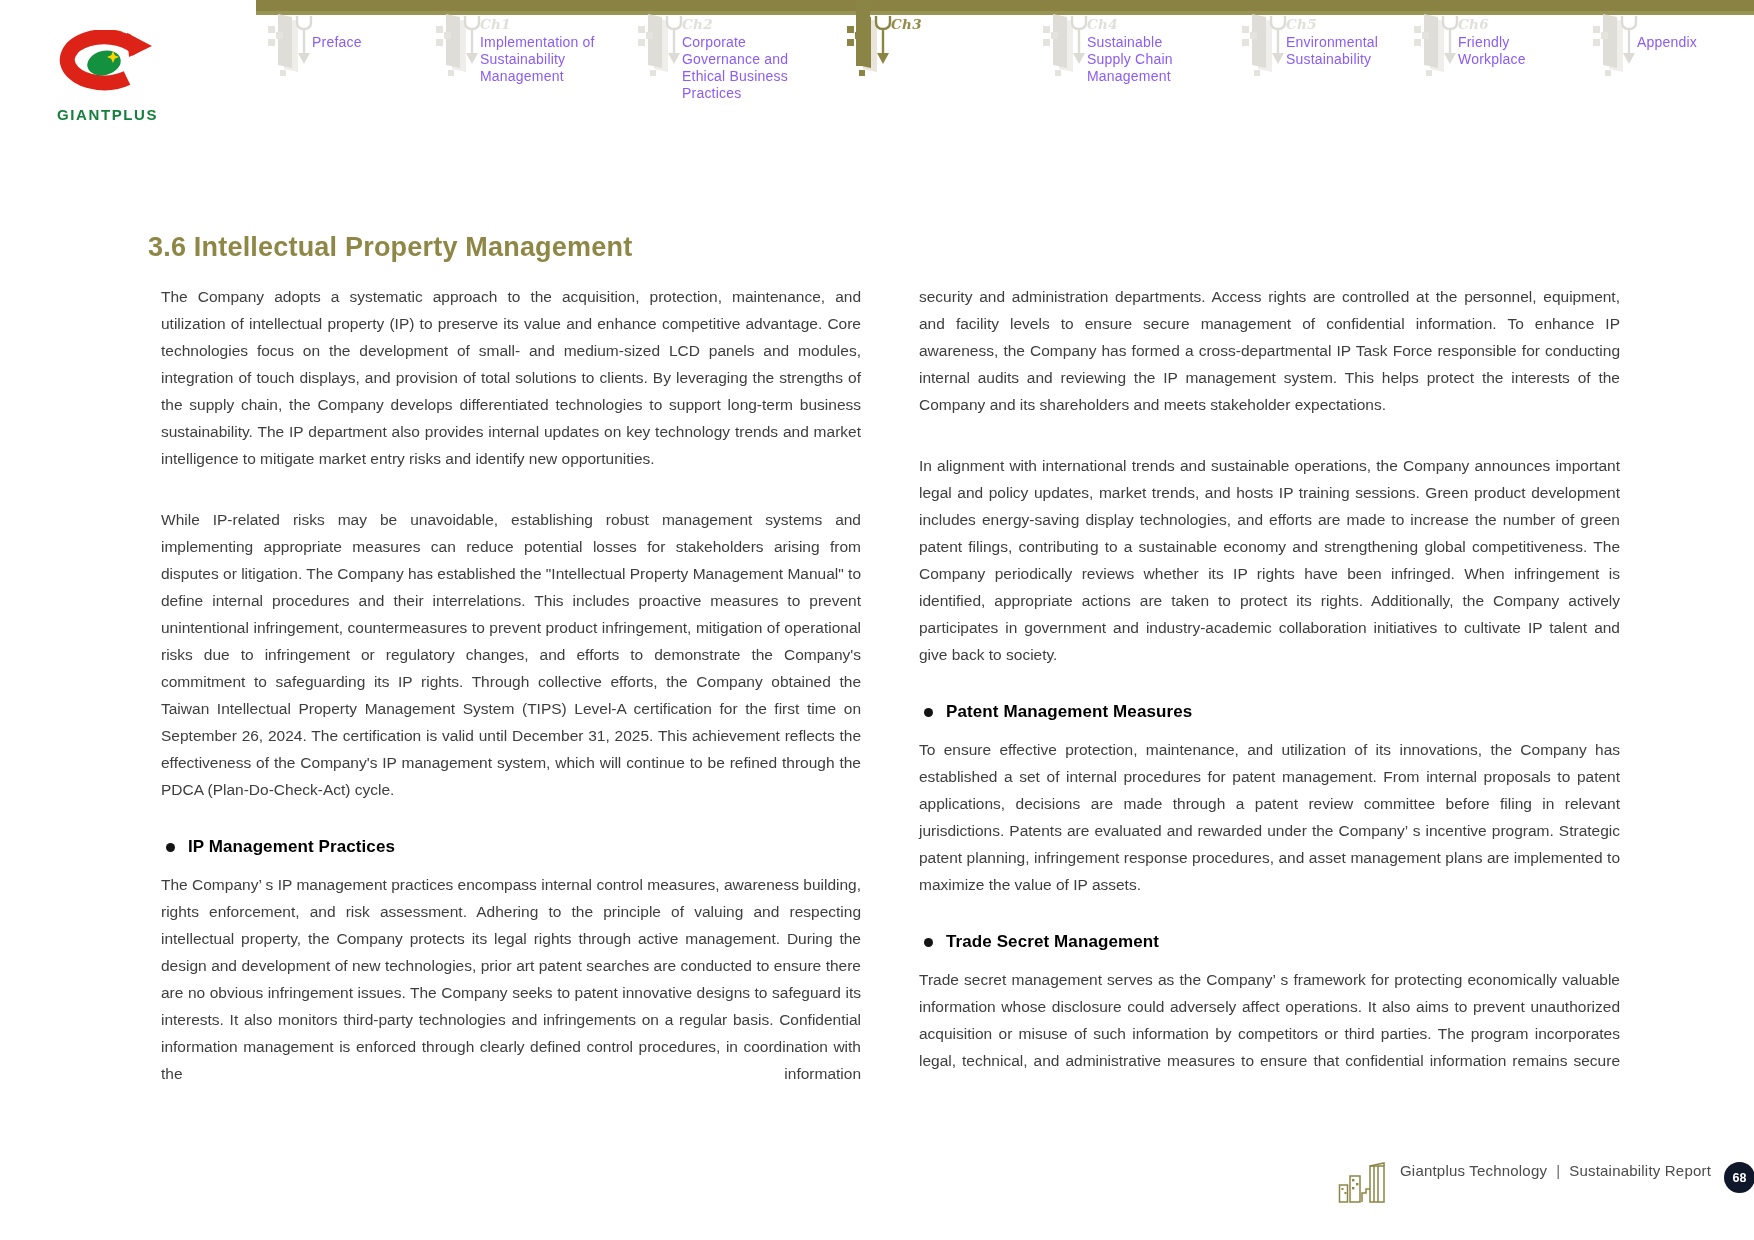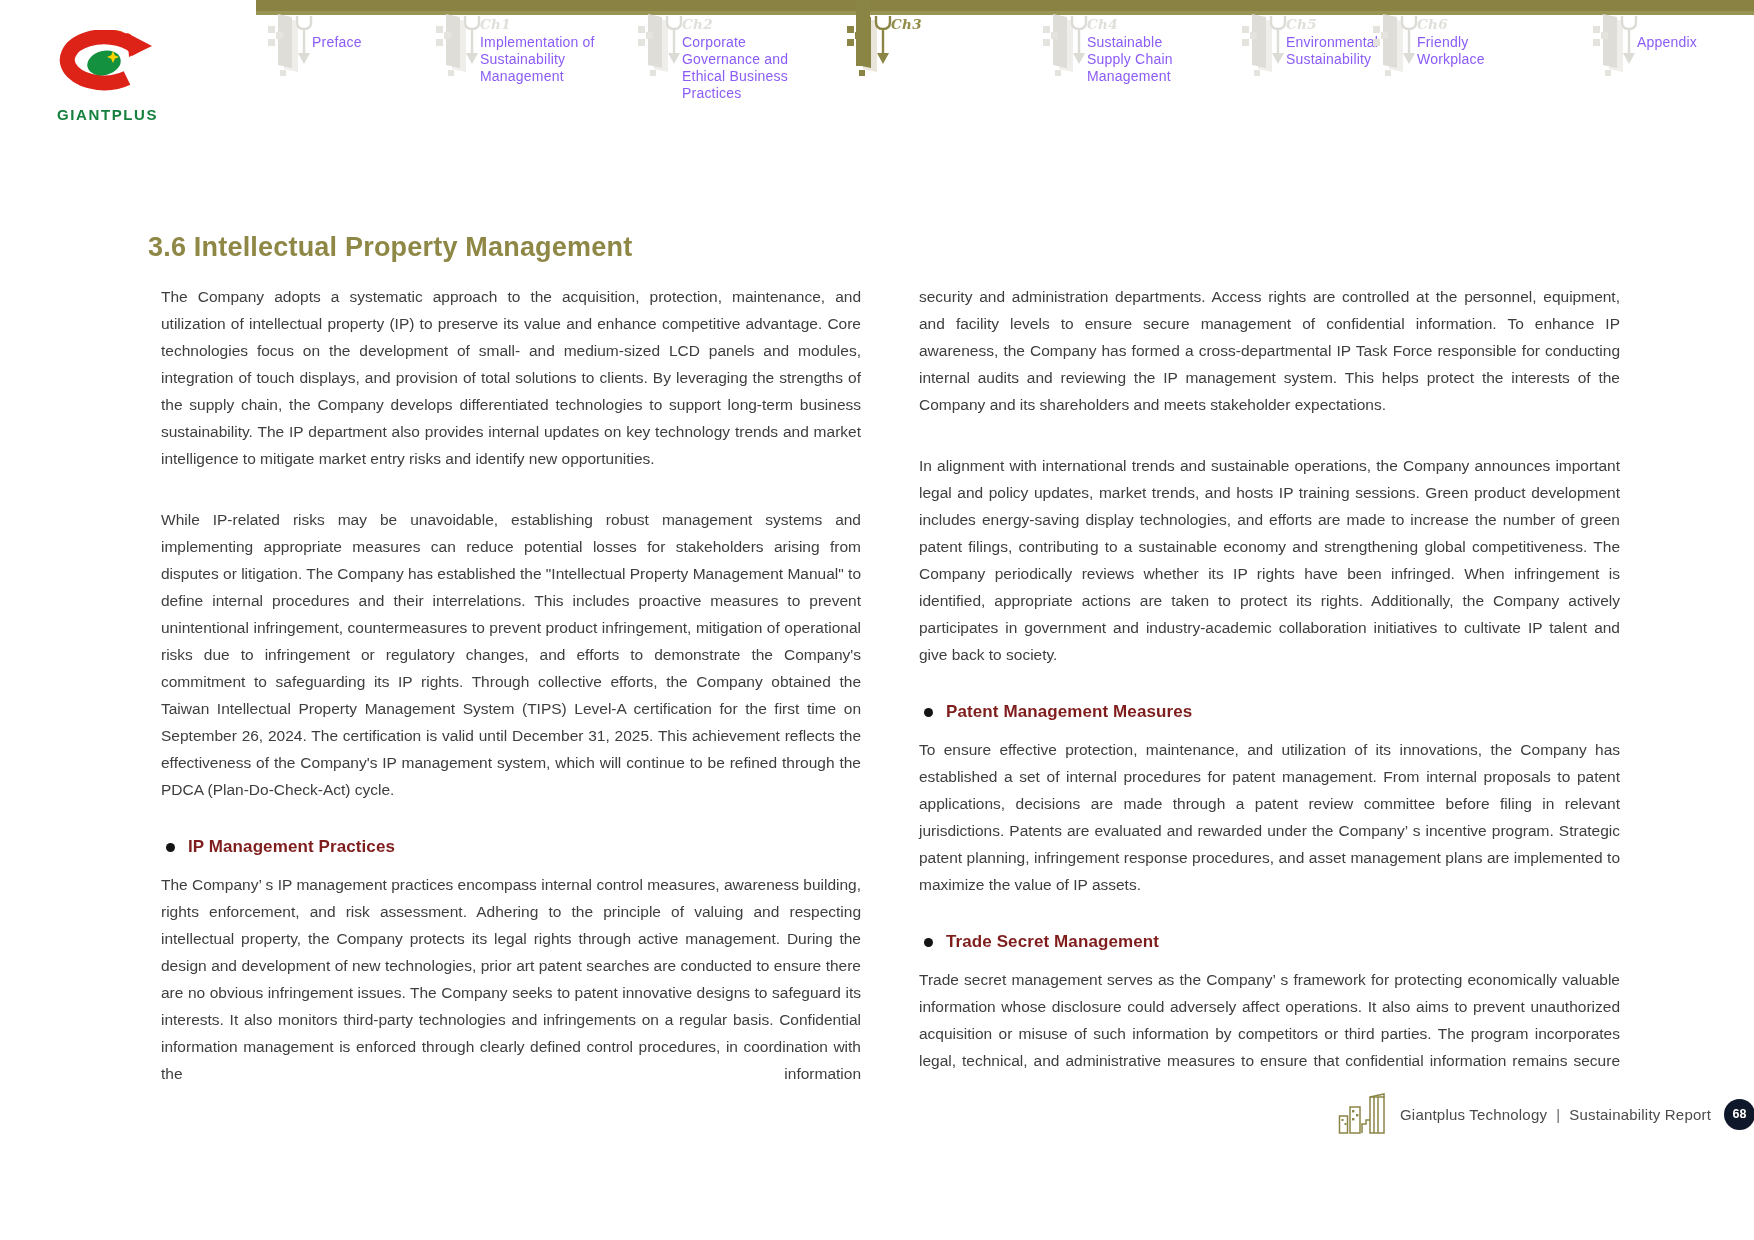--- a/index.html
+++ b/index.html
@@ -59,30 +59,30 @@
   .col-left  { left:148px; }
   .col-right { left:906px; width:701px; }
 
   .col p {
     font-size:15.5px; line-height:27px; text-align:justify;
     color:#3e3e3e; margin:0 0 34px 0;
   }
   .col p.cont { text-align-last:justify; }
 
   .col h3 {
-    display:flex; align-items:center; font-size:17px; font-weight:bold; color:#7f1d1d;
+    display:flex; align-items:center; font-size:17px; font-weight:bold; color:#000000;
     margin:0 0 14px 0; padding-left:5px; letter-spacing:0.1px;
   }
   .col h3 .dot {
     width:9px; height:9px; border-radius:50%; background:#141414;
     margin-right:13px; flex:0 0 9px;
   }
 
   
-  .footer { position:absolute; left:1338px; top:1093px; width:392px; display:flex; align-items:center; }
+  .footer { position:absolute; left:1338px; top:1162px; width:392px; display:flex; }
   .footer .skyline { flex:0 0 auto; margin-right:10px; }
   .footer-text { font-size:15px; color:#4b4b4b; letter-spacing:0.2px; white-space:nowrap; }
   .footer-text .sep { margin:0 9px; color:#6b6b6b; }
   .page-line { flex:1; height:2px; background:#4a4a4a; margin-left:14px; }
   .page-circle {
     width:31px; height:31px; border-radius:50%; background:#0f172a; color:#ffffff;
     font-size:12.5px; font-weight:bold; display:flex; align-items:center; justify-content:center;
     margin-left:-1px; flex:0 0 31px;
   }
 </style>
@@ -223,21 +223,21 @@
           <path d="M4 2 v6 q0 7 7 7 M18 2 v6 q0 7 -7 7 M11 15 v25"></path>
           <polygon class="head" points="5,39 17,39 11,50"></polygon>
         </svg>
     </div>
     <div class="nav-text" style="width:112px">
       <div class="nav-ch">Ch5</div>
       <div class="nav-label">Environmental Sustainability</div>
     </div>
   </div>
 
-  <div class="nav-item" style="left:1371px">
+  <div class="nav-item" style="left:1412px">
     <div class="icon-wrap">
       <svg class="bld" width="34" height="74" viewBox="0 0 34 74">
           <polygon class="shadow" points="18,6 32,9 32,60 18,57"></polygon>
           <polygon class="tower" points="12,2 26,5 26,56 12,53"></polygon>
           <rect class="sq" x="2" y="14" width="7" height="7"></rect>
           <rect class="sq" x="10" y="20" width="7" height="7"></rect>
           <rect class="sq" x="2" y="27" width="7" height="7"></rect>
           <rect class="sq" x="14" y="58" width="6" height="6"></rect>
         </svg>
       <svg class="arw" width="22" height="52" viewBox="0 0 22 52">

